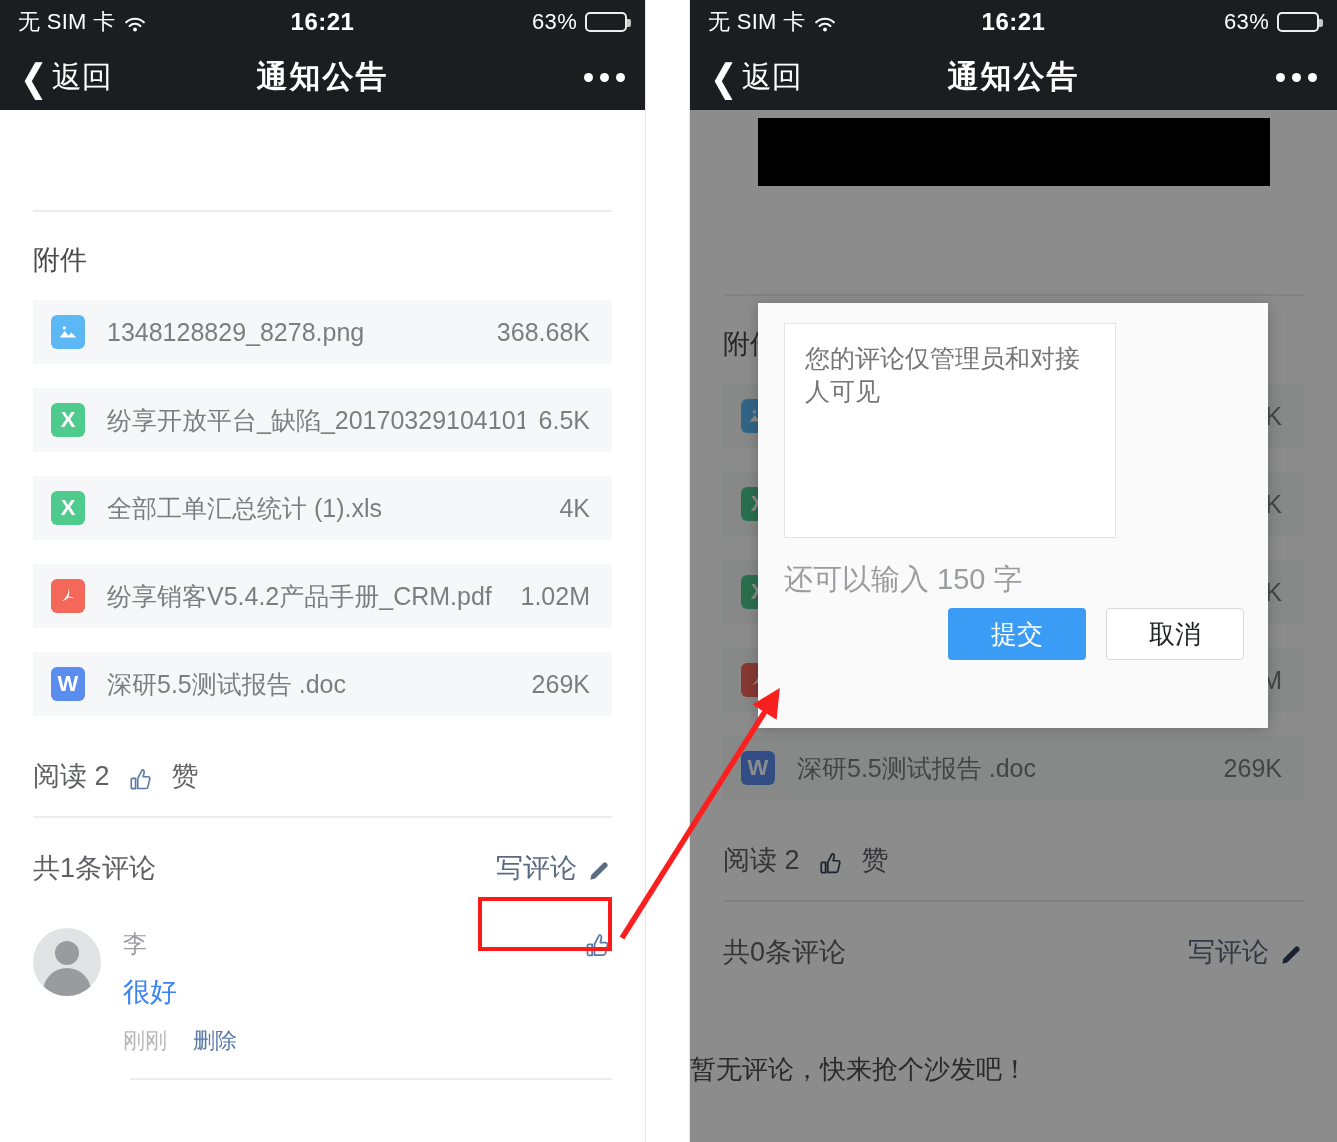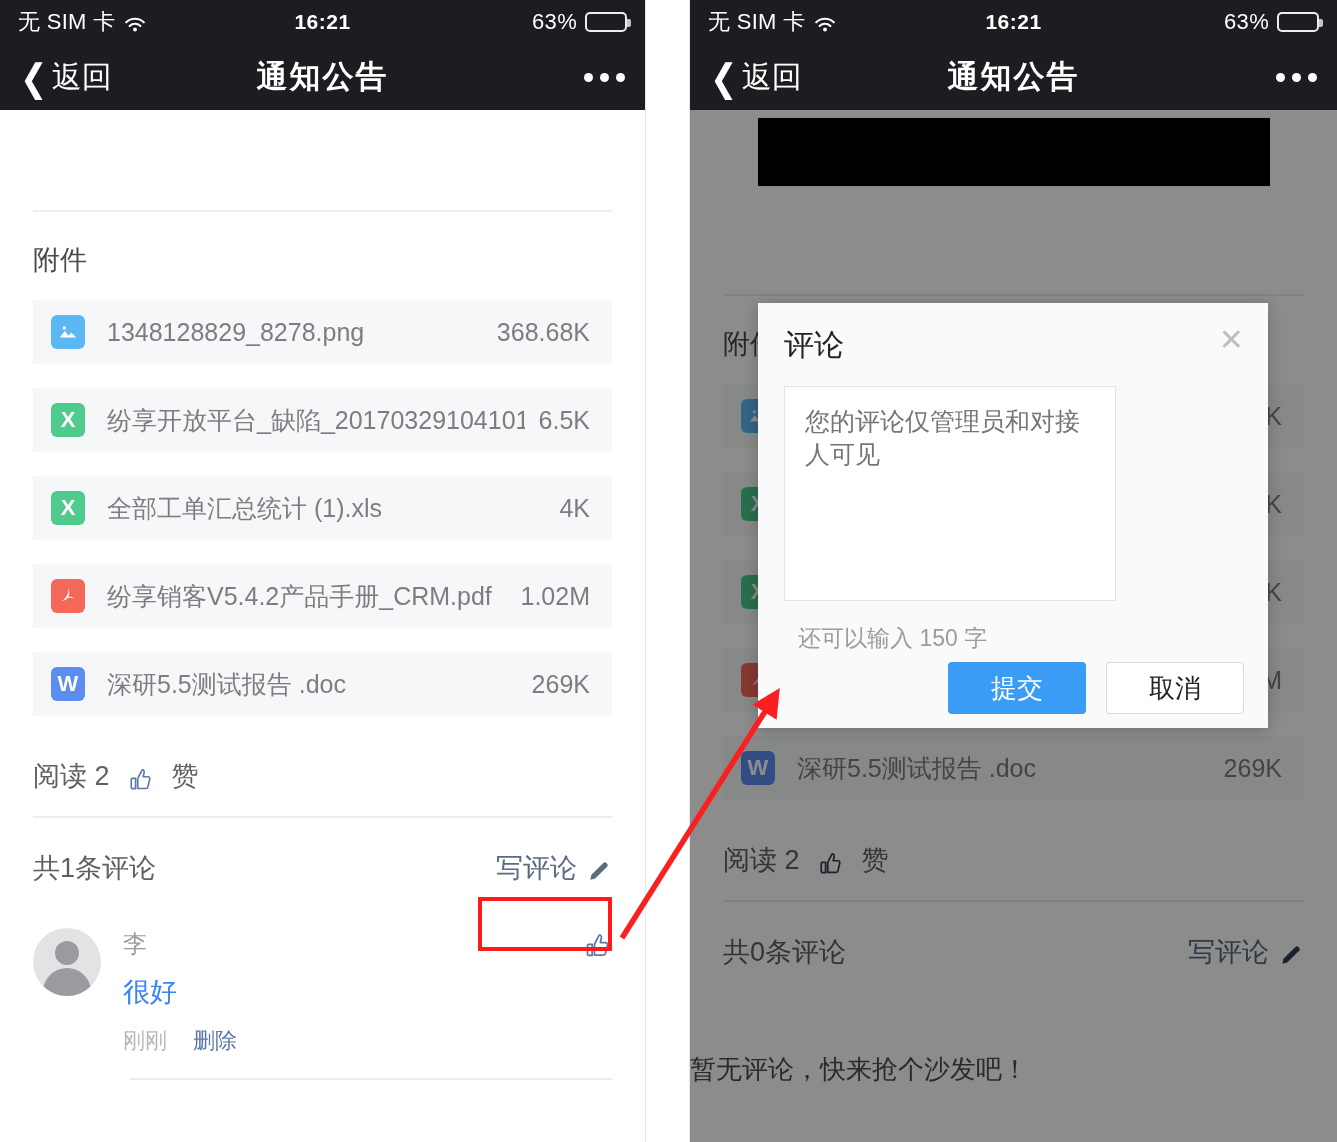--- a/index.html
+++ b/index.html
@@ -31,21 +31,21 @@
     color: #ffffff;
     display: flex;
     align-items: center;
     padding: 0 18px;
     font-size: 22px;
     letter-spacing: .3px;
   }
   .sb-left { display: flex; align-items: center; gap: 8px; font-weight: 500; }
   .sb-center {
     position: absolute; left: 0; right: 0; text-align: center;
-    font-size: 21px; font-weight: bold; letter-spacing: .5px;
+    font-size: 24px; font-weight: bold; letter-spacing: .5px;
     pointer-events: none;
   }
   .sb-right { margin-left: auto; display: flex; align-items: center; gap: 8px; font-size: 22px; }
   .wifi-ico { display:inline-block; width: 24px; height: 18px; position: relative; top: 1px; }
   .batt {
     position: relative; width: 42px; height: 20px;
     border: 2px solid rgba(255,255,255,.92); border-radius: 5px;
     padding: 2px;
   }
   .batt::after {
@@ -192,22 +192,22 @@
     border: 1px solid #e3e4e6;
     padding: 18px 20px;
     font-size: 25px;
     color: #c2c3c5;
     font-family: "Liberation Sans", "DejaVu Sans", sans-serif;
     resize: none;
     outline: none;
     overflow: hidden;
   }
   .modal-counter {
-    padding: 18px 0 0 40px;
-    font-size: 23px; color: #9b9c9f;
+    padding: 18px 0 0 26px;
+    font-size: 29px; color: #9b9c9f;
   }
   .modal-actions {
     display: flex; gap: 20px; justify-content: flex-end;
     padding: 8px 24px 0 0;
   }
   .btn {
     width: 138px; height: 52px;
     display: flex; align-items: center; justify-content: center;
     font-size: 26px; border-radius: 4px; cursor: pointer;
     font-family: "Liberation Sans", "DejaVu Sans", sans-serif;
@@ -462,24 +462,20 @@
           </span>
         </span>
       </div>
 
       <div class="empty-comment">暂无评论，快来抢个沙发吧！</div>
     </div>
 
     <div id="dim-overlay"></div>
 
     <div class="modal">
-      <div class="modal-head">
-        <span class="modal-title">评论</span>
-        <span class="modal-close">✕</span>
-      </div>
       <textarea class="modal-textarea" placeholder="您的评论仅管理员和对接人可见" style=""></textarea>
       <div class="modal-counter">还可以输入 150 字</div>
       <div class="modal-actions">
         <button class="btn btn-primary" style="background: rgb(59, 156, 245);">提交</button>
         <button class="btn btn-secondary">取消</button>
       </div>
     </div>
   </div>
 
   <div class="hl-box" id="hl-write-comment" style="left: 478px; top: 897px; width: 134px; height: 54px; border-color: rgb(255, 26, 26);"></div>

